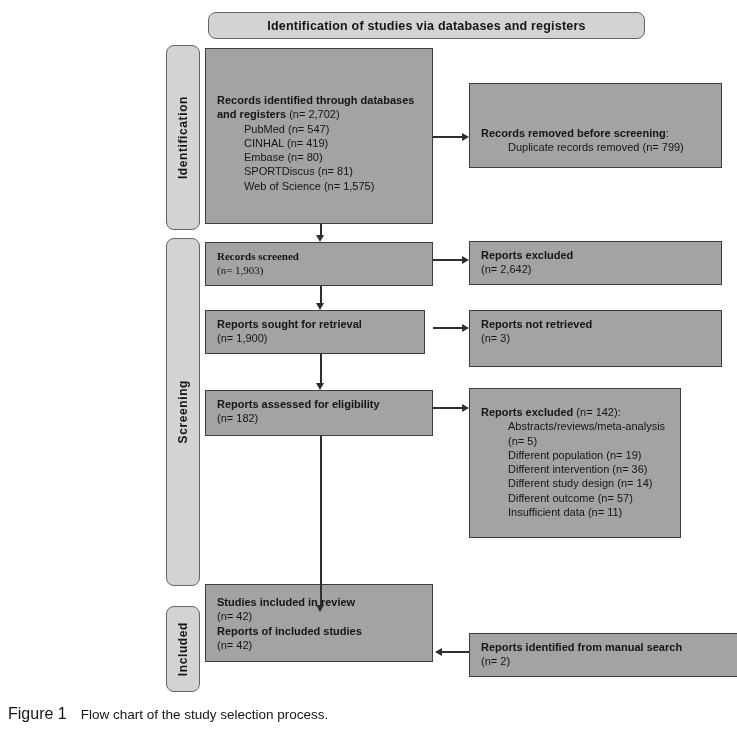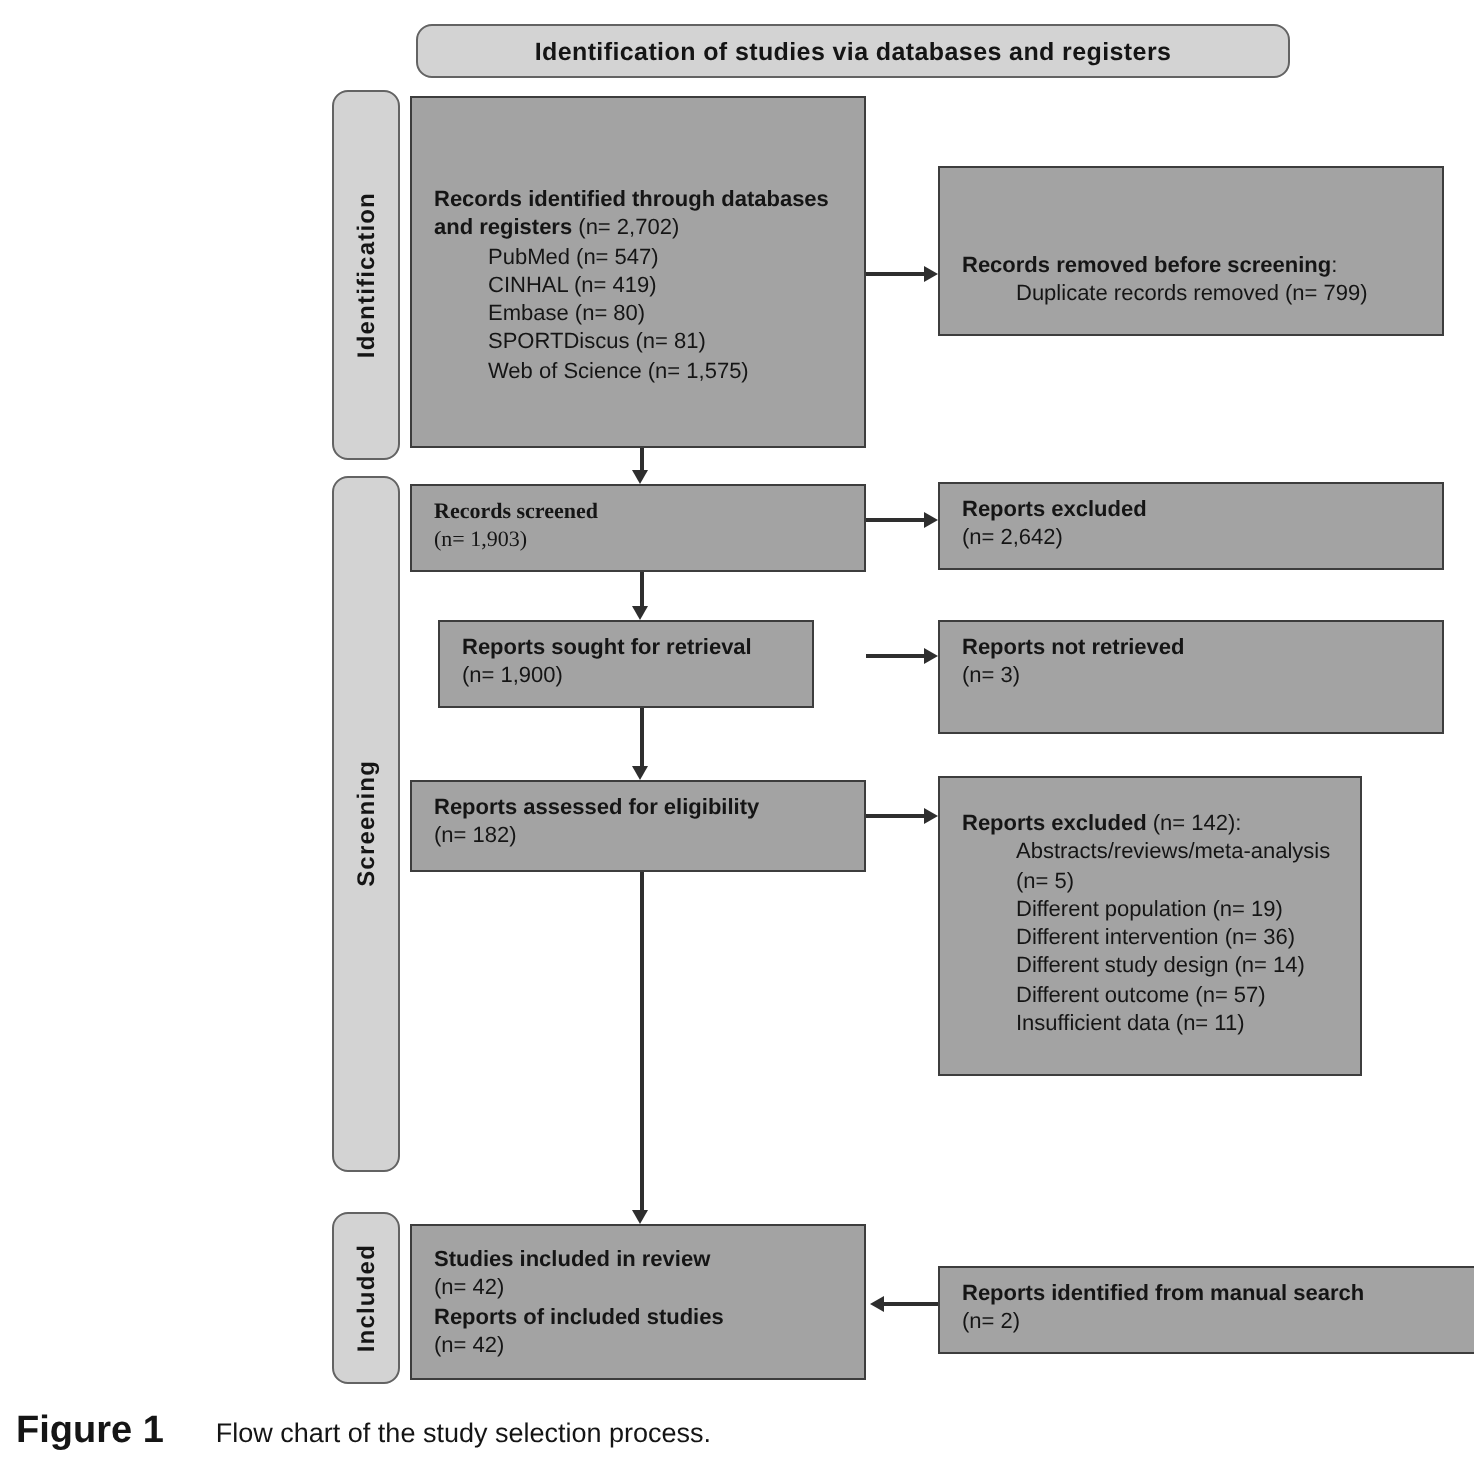--- a/index.html
+++ b/index.html
@@ -24,38 +24,38 @@
   #stage-included{top:606px;height:86px;}
   
   .box{
     position:absolute;background:#a3a3a3;border:1.5px solid var(--box-border,#3d3d3d);
     box-sizing:border-box;font-size:11px;line-height:1.3;padding:6px 8px 4px 11px;
   }
   .b-title{font-weight:bold;}
   .item{padding-left:27px;}
   #box-records-identified{left:205px;top:48px;width:228px;height:176px;padding-top:44px;}
   #box-records-screened{left:205px;top:242px;width:228px;height:44px;font-family:Liberation Serif, serif;}
-  #box-reports-sought{left:219px;top:310px;width:188px;height:44px;}
+  #box-reports-sought{left:205px;top:310px;width:220px;height:44px;}
   #box-reports-assessed{left:205px;top:390px;width:228px;height:46px;}
-  #box-studies-included{left:205px;top:612px;width:228px;height:78px;padding-top:10px;}
+  #box-studies-included{left:205px;top:584px;width:228px;height:78px;padding-top:10px;}
   #box-records-removed{left:469px;top:83px;width:253px;height:85px;padding-top:42px;}
   #box-reports-excluded{left:469px;top:241px;width:253px;height:44px;}
   #box-reports-not-retrieved{left:469px;top:310px;width:253px;height:57px;}
   #box-reports-excluded-reasons{left:469px;top:388px;width:212px;height:150px;padding-top:16px;}
   #box-manual-search{left:469px;top:633px;width:285px;height:44px;}
   
   .hline{position:absolute;height:1.5px;background:var(--arrow,#2e2e2e);}
   .vline{position:absolute;width:1.5px;background:var(--arrow,#2e2e2e);}
   .ah{position:absolute;width:0;height:0;}
   .ah-right{border-top:4px solid transparent;border-bottom:4px solid transparent;border-left:7px solid var(--arrow,#2e2e2e);}
   .ah-left{border-top:4px solid transparent;border-bottom:4px solid transparent;border-right:7px solid var(--arrow,#2e2e2e);}
   .ah-down{border-left:4px solid transparent;border-right:4px solid transparent;border-top:7px solid var(--arrow,#2e2e2e);}
   
   .caption{position:absolute;left:8px;top:705px;font-size:13.5px;display:flex;align-items:baseline;}
-  .caption .fig{font-weight:bold;font-size:19px;margin-right:26px;}
+  .caption .fig{font-weight:normal;font-size:16px;margin-right:14px;}
 </style>
 </head>
 <body>
 
 <div class="canvas">
 
   <div class="pill header-pill">
     <span>Identification of studies via databases and registers</span>
   </div>
 

